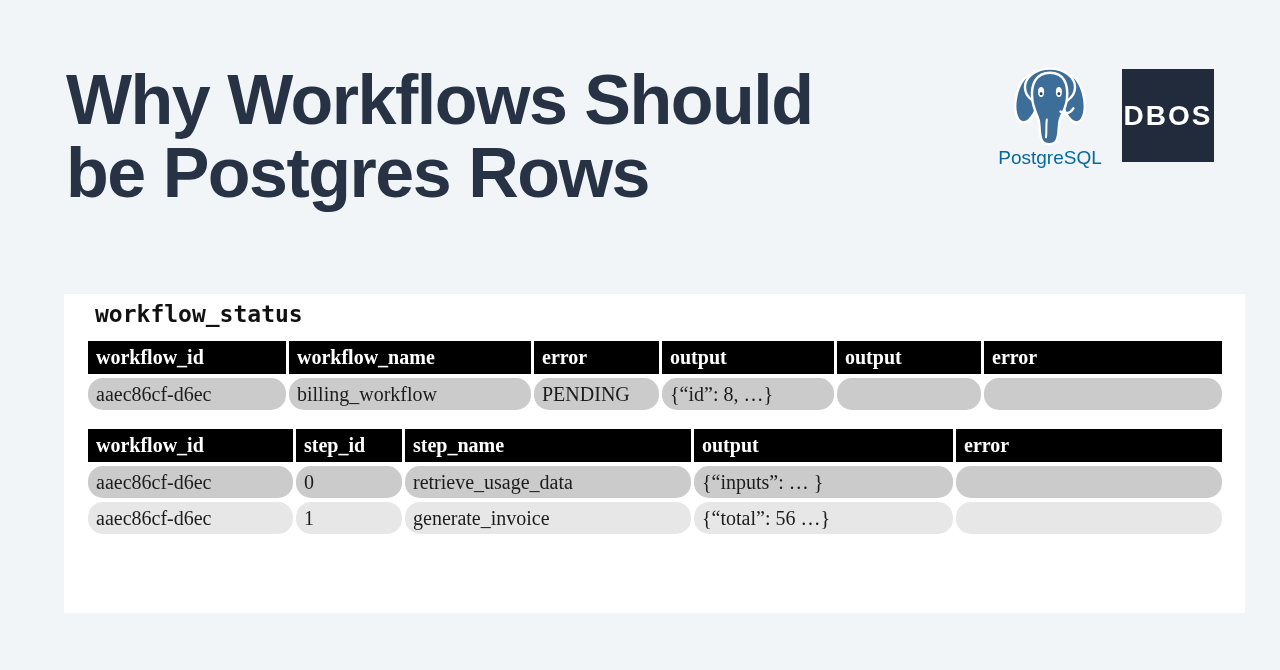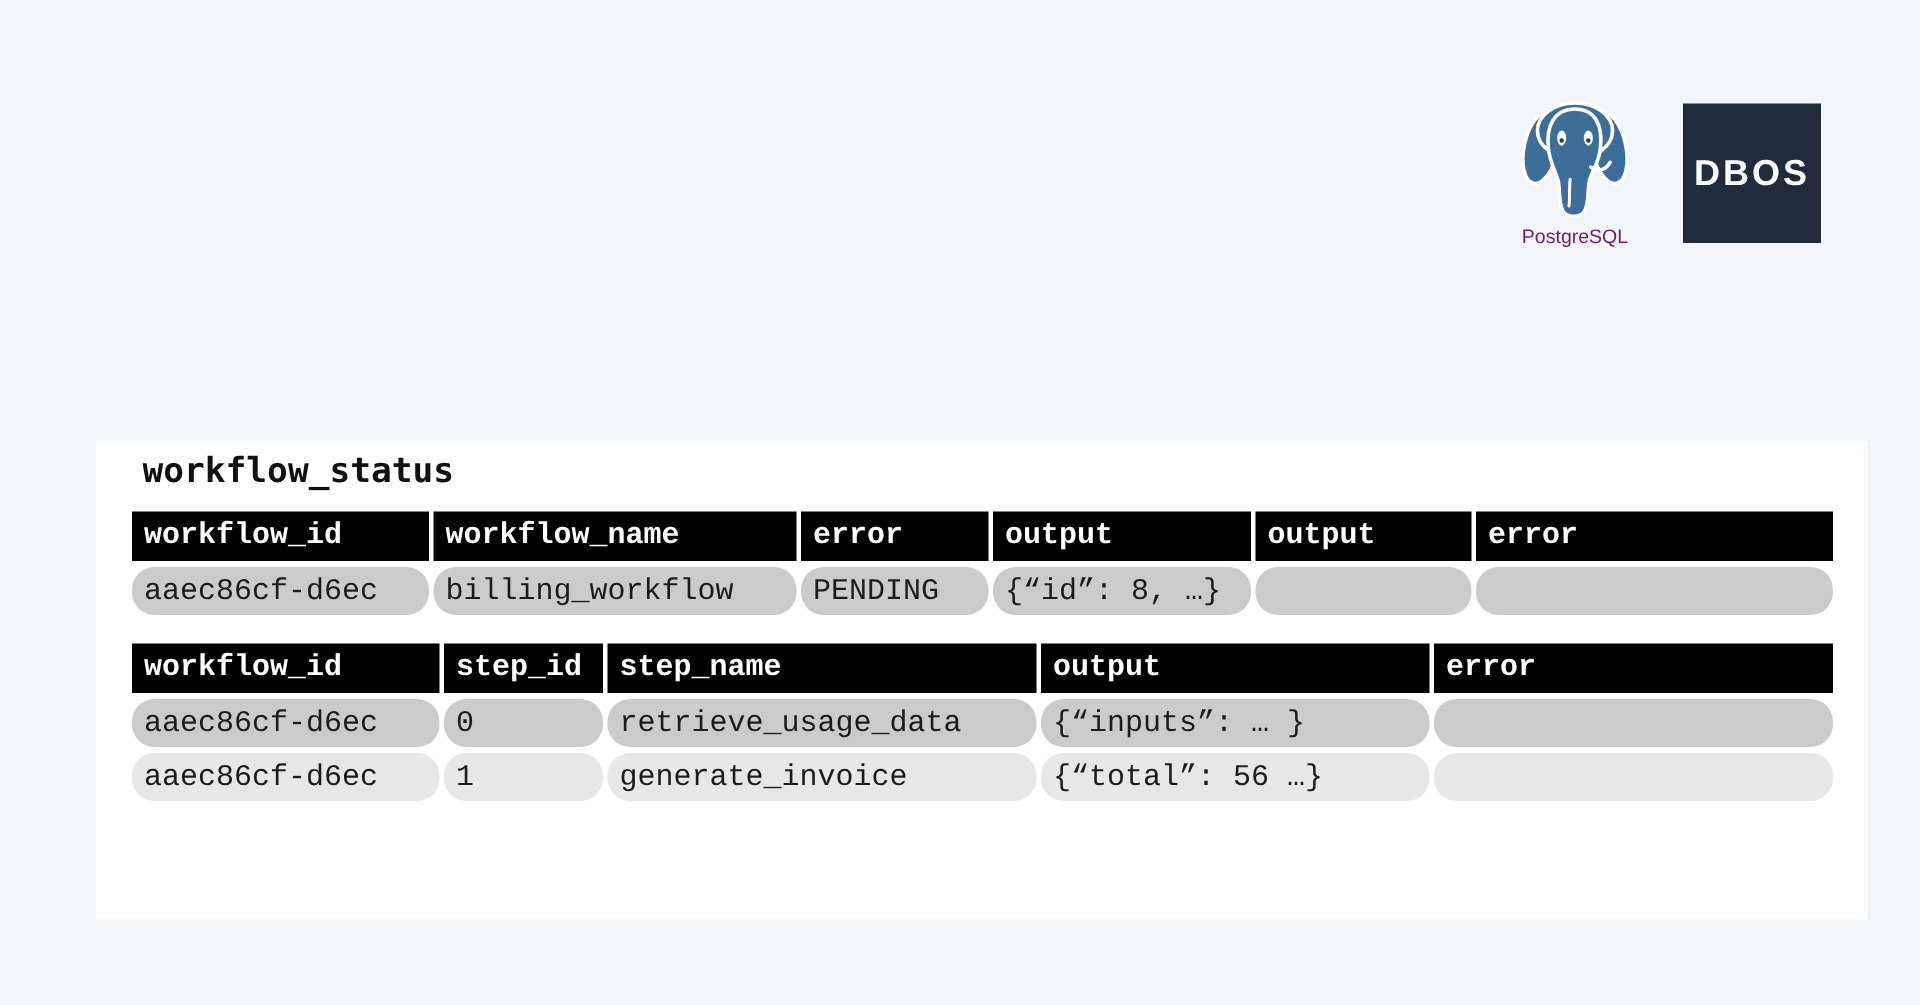--- a/index.html
+++ b/index.html
@@ -13,69 +13,70 @@
   
   .main-title{
     position:absolute;left:66px;top:64px;margin:0;
     font-size:70px;line-height:73px;font-weight:700;
     letter-spacing:-1.5px;color:#273244;
   }
   .logo-group{position:absolute;top:63px;right:66px;display:flex;align-items:flex-start;gap:17px;}
   .pg-logo{width:110px;text-align:center;}
   .pg-logo svg{display:block;margin:0 auto;}
   .pg-label{
-    font-size:13px;color:#701a75;line-height:21px;margin-top:0;
+    font-size:19px;color:#0369a1;line-height:21px;margin-top:0;
     font-family:"Liberation Sans",sans-serif;
   }
   .dbos-logo{
     width:92px;height:93px;margin-top:6px;
     background:#222b3c;
     display:flex;align-items:center;justify-content:center;
   }
   .dbos-label{
-    color:#ffffff;font-size:24px;font-weight:700;letter-spacing:2px;
+    color:#ffffff;font-size:28px;font-weight:700;letter-spacing:2px;
     font-family:"Liberation Sans",sans-serif;
   }
   
   .panel{
     position:absolute;left:64px;top:294px;
     width:1169px;height:319px;
     background:#ffffff;
     padding-left:12px;
   }
   .tbl-title{
     font-family:"DejaVu Sans Mono","Liberation Mono",monospace;
     font-weight:700;font-size:23px;line-height:24px;color:#111111;
     margin:8px 0 0 19px;
   }
   .tbl-title.second{margin-top:36px;}
   table.dbtable{
     table-layout:fixed;width:1140px;
     margin:11px 0 0 9px;
     border-collapse:separate;border-spacing:3px 4px;
-    font-family:Liberation Mono, monospace;
+    font-family:Liberation Serif, serif;
     font-size:20px;
   }
   table.dbtable th{
     background:#000000;color:#ffffff;font-weight:700;
     text-align:left;height:33px;padding:0 8px;
     white-space:nowrap;overflow:hidden;
   }
   table.dbtable td{
     height:32px;padding:0 8px;color:#1c1c1c;
     white-space:nowrap;overflow:hidden;border-radius:15px;
   }
   tr.row-dark td{background:#cbcbcb;}
   tr.row-light td{background:#e7e7e7;}
 </style>
 </head>
 <body>
 
 <div class="stage">
 
+  <h1 class="main-title"><span>Why Workflows Should</span><br><span>be Postgres Rows</span></h1>
 
   <div class="logo-group">
     <div class="pg-logo">
       <svg viewBox="0 0 100 104" width="84" height="84" aria-hidden="true">
         <g fill="#3d6d99" stroke="#ffffff" stroke-width="3">
           <ellipse cx="22" cy="44" rx="14" ry="30" transform="rotate(12 22 44)"></ellipse>
           <ellipse cx="78" cy="44" rx="14" ry="30" transform="rotate(-12 78 44)"></ellipse>
           <ellipse cx="50" cy="30" rx="31" ry="23"></ellipse>
           <path d="M50,12 C33,12 26,26 28,44 C29,56 34,63 36,71 C38,79 36,88 40,96 C43,102 55,102 58,96 C62,88 60,79 62,71 C64,63 70,56 71,44 C73,26 67,12 50,12 Z"></path>
         </g>

